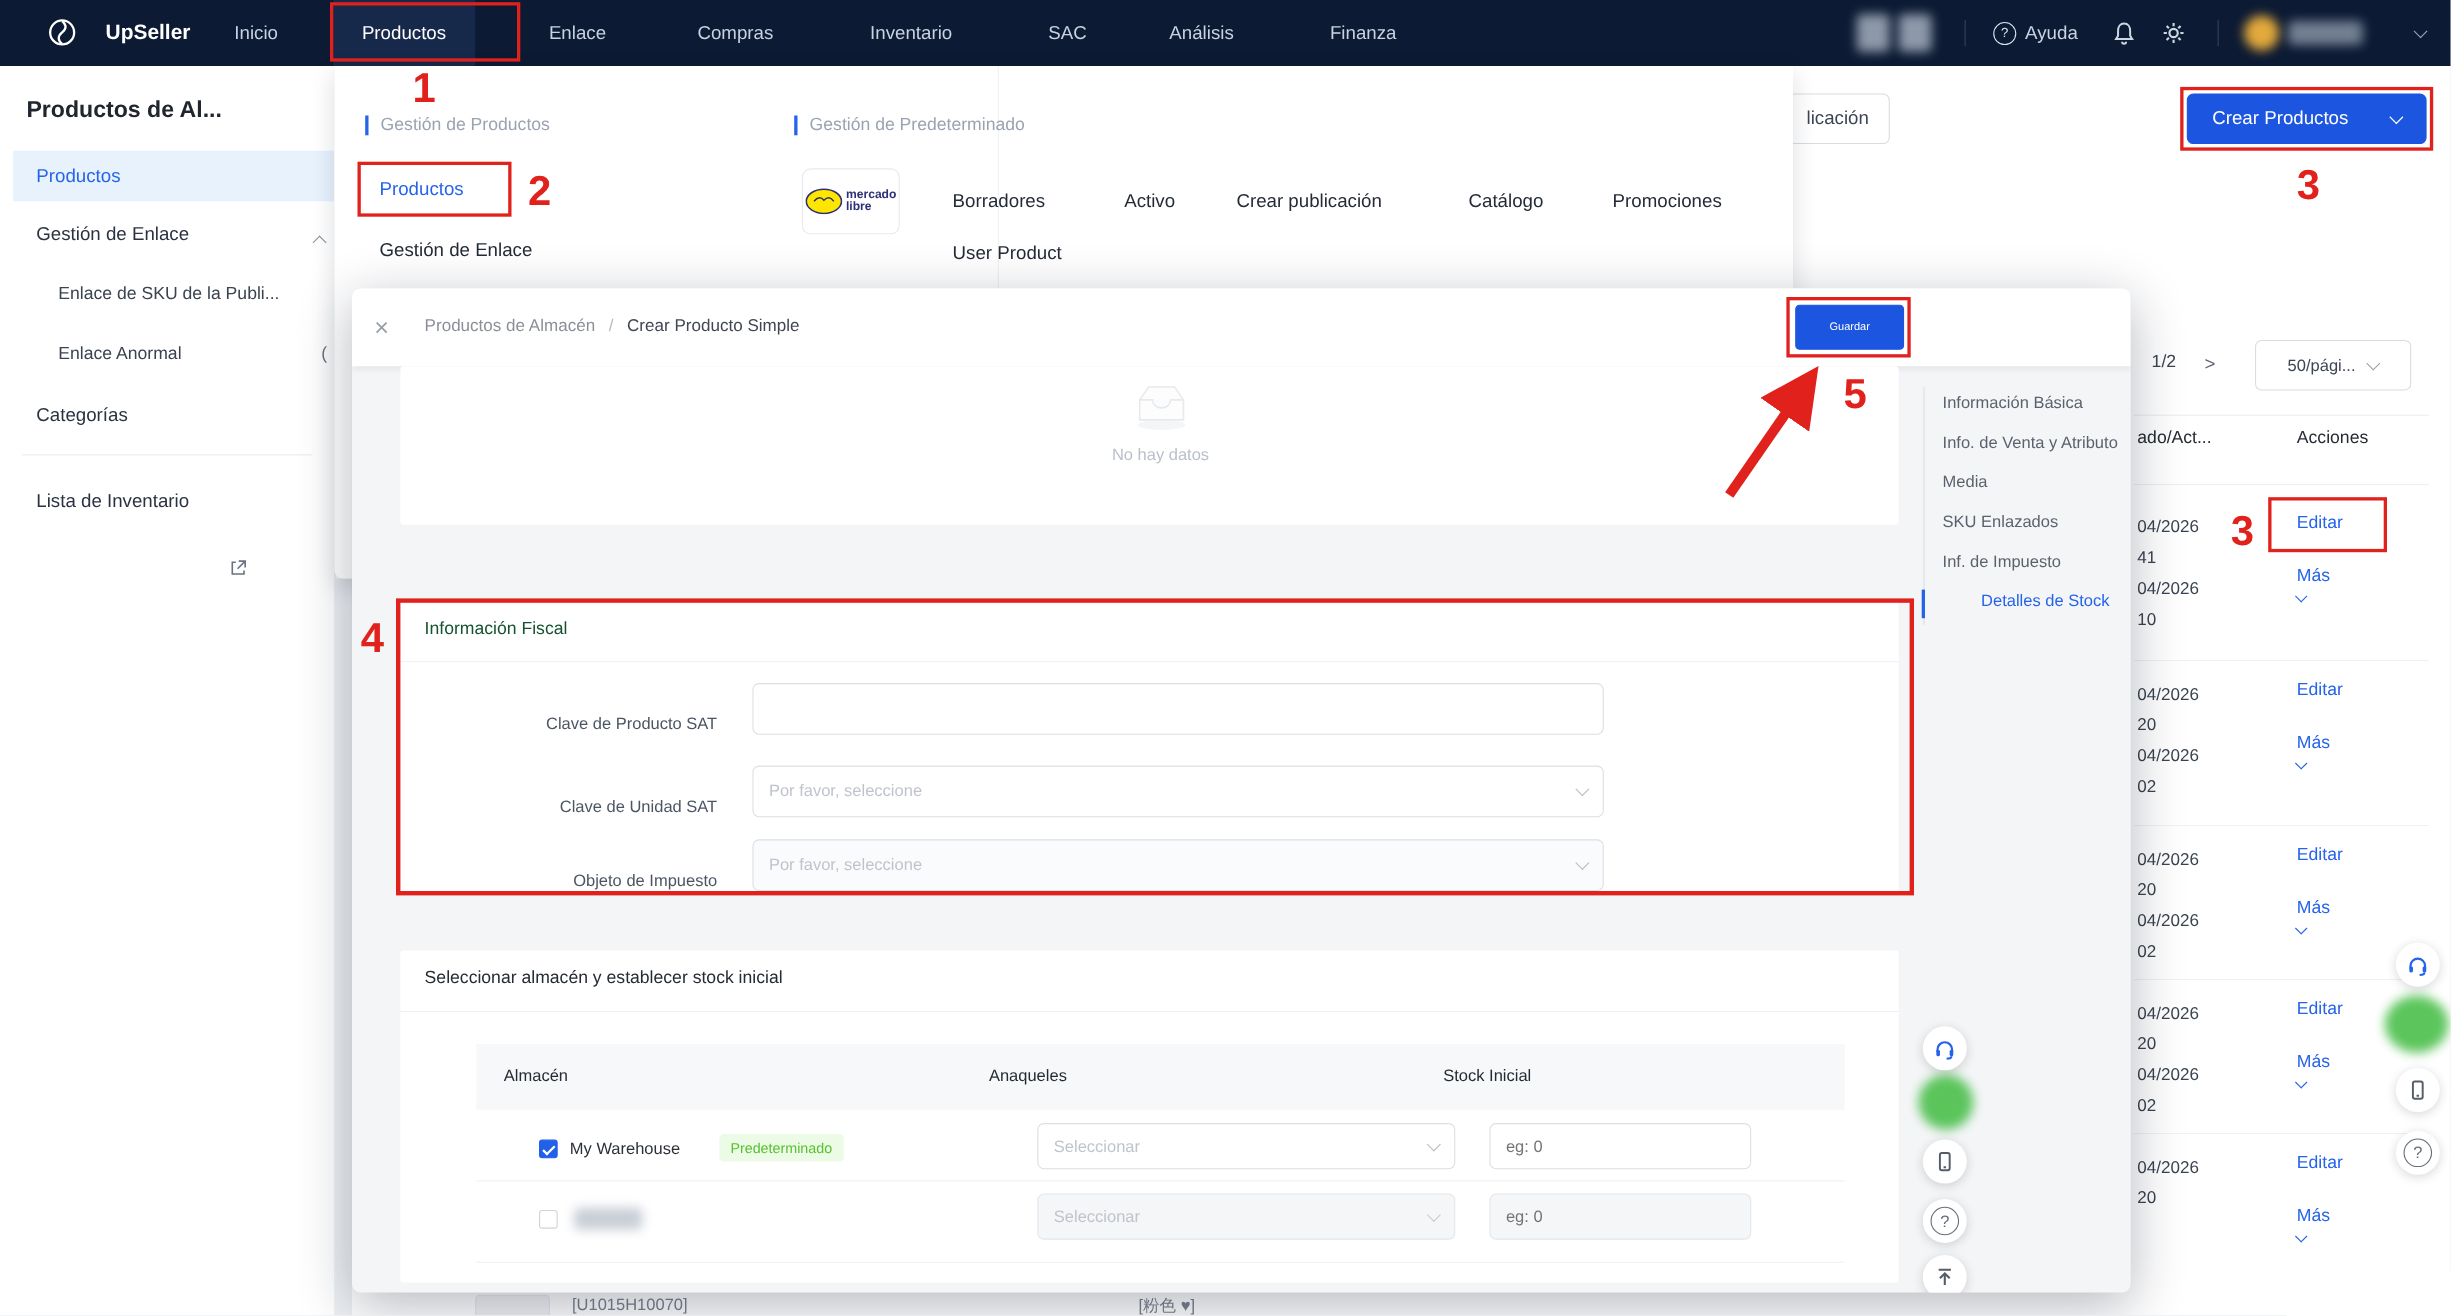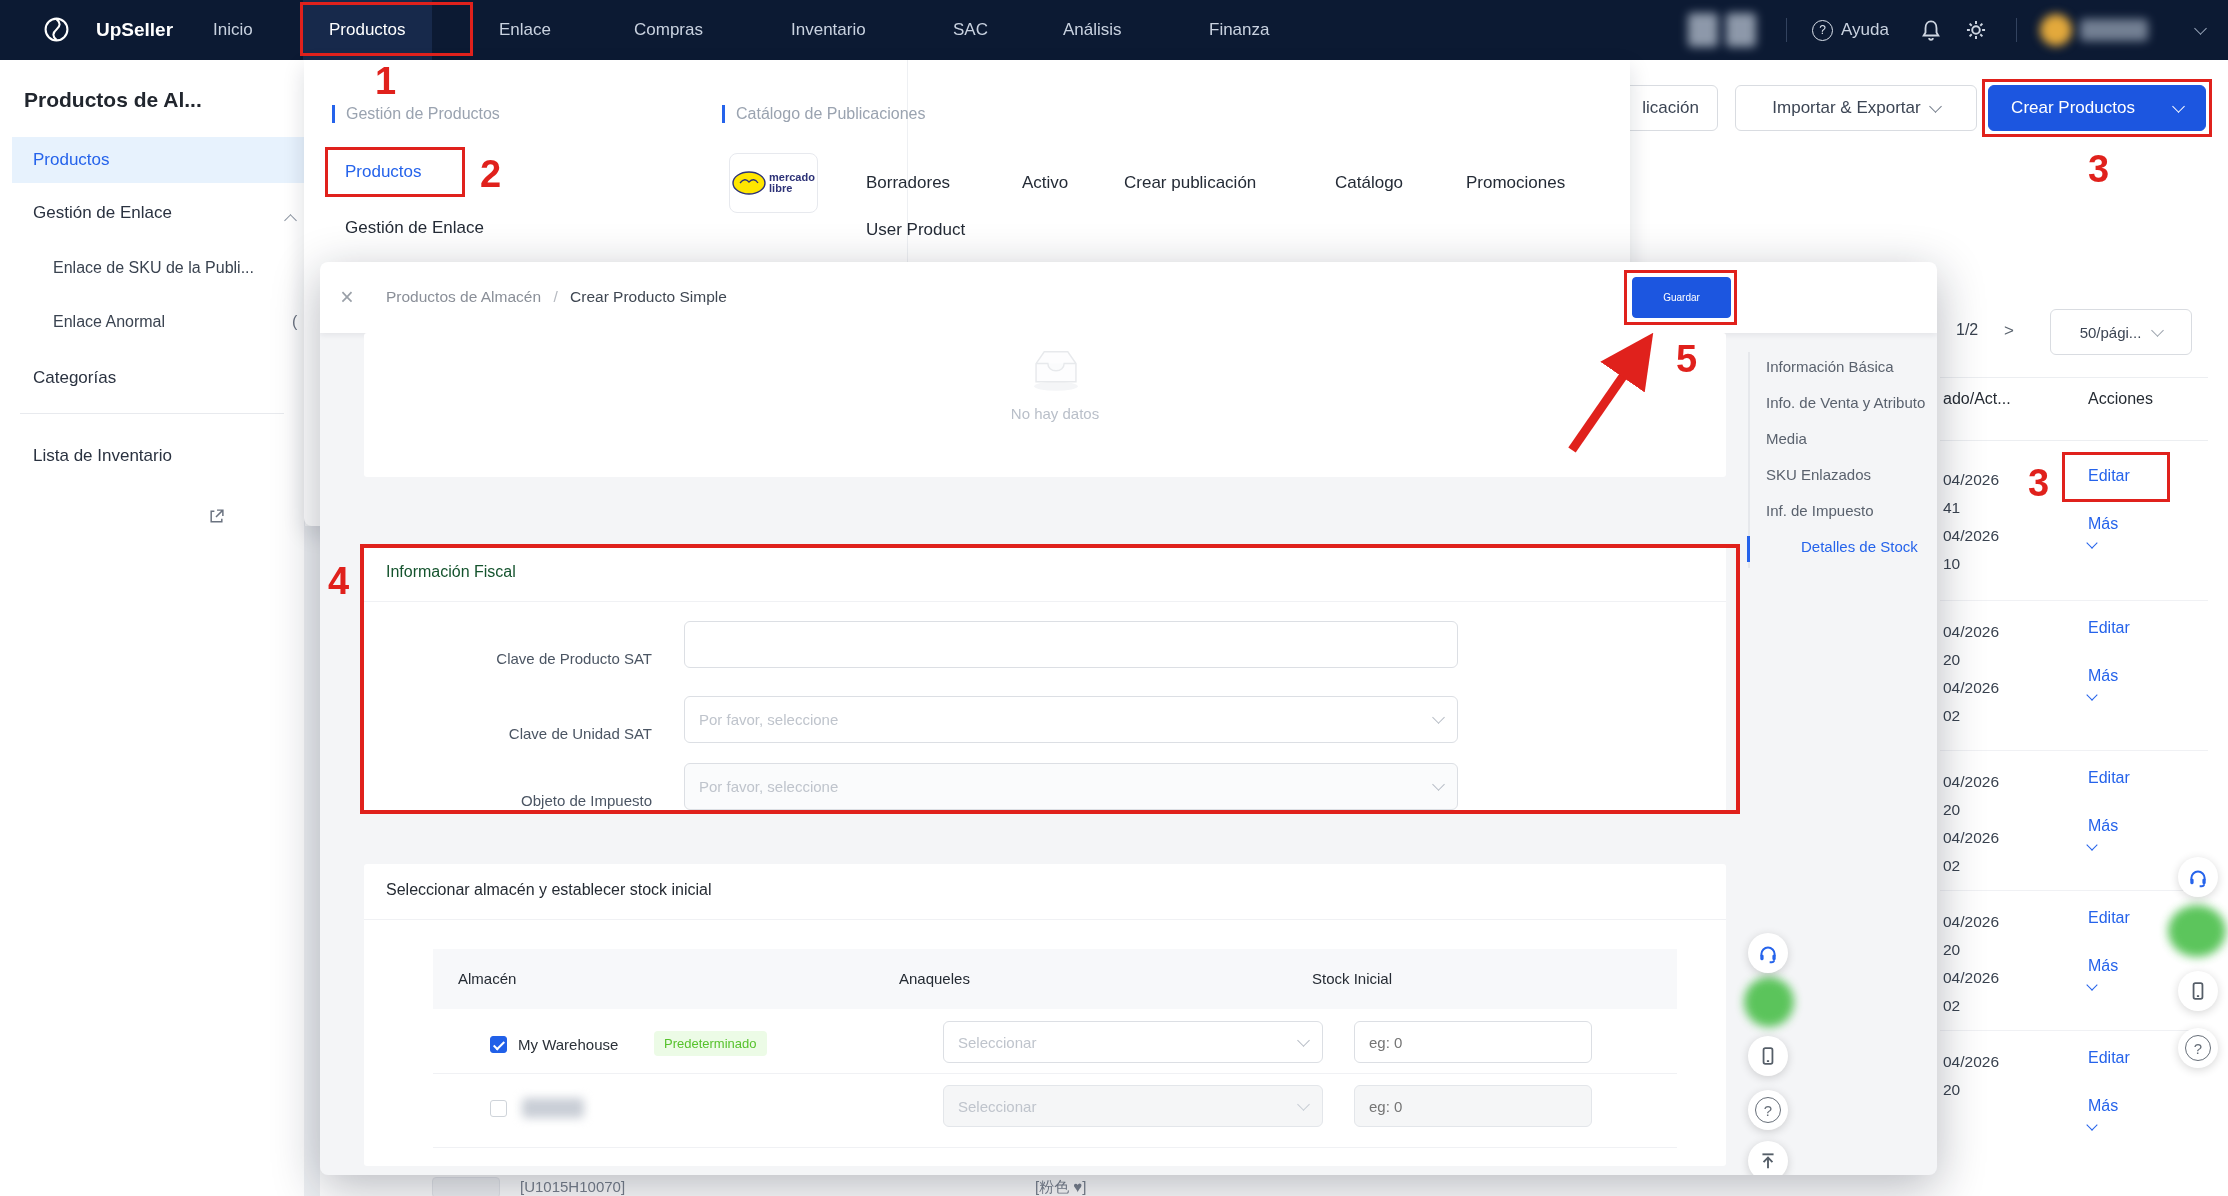--- a/index.html
+++ b/index.html
@@ -109,24 +109,20 @@
           <path d="M8.5 2 H14 V7.5 M14 2 L7.5 8.5"></path>
         </svg>
     </div>
   </div>
 
   <div class="abs" style="left:304px;top:526px;width:16px;height:670px;background:#eef0f3;"></div>
 
   <div class="btn" style="left:1596px;top:85px;width:122px;height:46px;justify-content:flex-end;padding-right:18px;">
     <span>licación</span>
   </div>
-  <div class="btn" style="left:1735px;top:85px;width:242px;height:46px;">
-    <span>Importar &amp; Exportar</span>
-    <span class="chv" style="color:#737c8a;"></span>
-  </div>
   <div class="btn primary" style="left:1988px;top:85px;width:218px;height:46px;">
     <span>Crear Productos</span>
     <span class="chv"></span>
   </div>
 
   <div class="abs" style="left:1940px;top:300px;width:288px;height:896px;">
     <div class="abs" style="left:16px;top:21px;font-size:16px;color:#3a4350;">1/2</div>
     <div class="abs" style="left:64px;top:21px;font-size:17px;color:#5b646f;cursor:pointer;">&gt;</div>
     <div class="btn" style="left:110px;top:9px;width:142px;height:46px;font-size:15px;gap:12px;">
       <span>50/pági...</span>
@@ -222,21 +218,21 @@
     <div class="abs" style="left:603px;top:0;width:1px;height:466px;background:#eef0f3;"></div>
     <div class="sechead" style="left:28px;top:45px;">
       <span class="bar"></span>
         <span>Gestión de Productos</span>
     </div>
     <div class="menuitem" style="left:41px;top:102px;color:#2563eb;">Productos</div>
     <div class="menuitem" style="left:41px;top:158px;">Gestión de Enlace</div>
 
     <div class="sechead" style="left:418px;top:45px;">
       <span class="bar"></span>
-        <span>Catálogo de Publicaciones</span>
+        <span>Gestión de Predeterminado</span>
     </div>
     <div class="abs" style="left:425px;top:93px;width:87px;height:58px;border:1px solid #e7e9ee;border-radius:8px;display:flex;align-items:center;justify-content:center;gap:3px;">
       <svg width="34" height="24" viewBox="0 0 34 24">
           <ellipse cx="17" cy="12" rx="16" ry="11" fill="#ffe600" stroke="#2d3277" stroke-width="1.4"></ellipse>
           <path d="M8 12 q5 -6 9 -1 q5 -5 9 1" fill="none" stroke="#2d3277" stroke-width="1.3"></path>
         </svg>
       <span style="display:flex;flex-direction:column;font-size:11px;line-height:11px;color:#2d3277;font-weight:600;">
         <span>mercado</span>
         <span>libre</span>
       </span>

